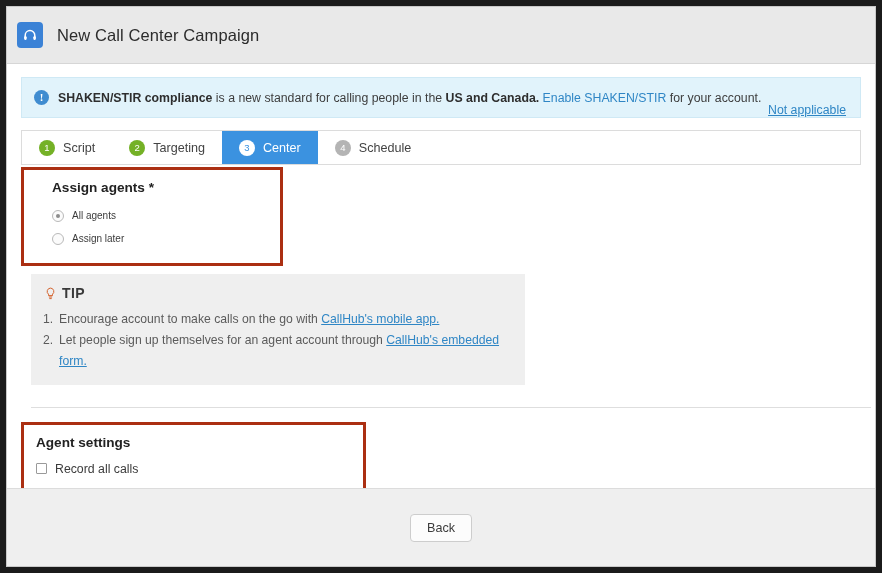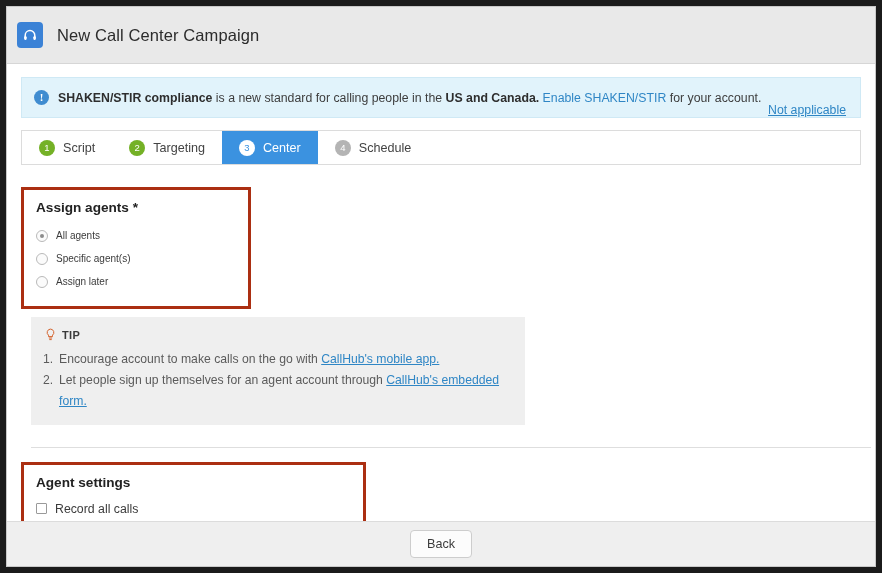--- a/index.html
+++ b/index.html
@@ -106,23 +106,23 @@
     color: #fff; margin-right: 8px; flex: 0 0 auto;
     font-family: "Liberation Sans", sans-serif;
   }
   .badge.done { background: #74b126; }
   .badge.current { background: #ffffff; color: #3b92e0; }
   .badge.todo { background: #b4b4b4; }
 
   
   .hl-box { border: 3px solid #ab2f12; }
   .assign-box {
-    margin-top: 22px;
-    width: 230px;
-    padding: 10px 12px 13px 12px;
+    margin-top: 2px;
+    width: 262px;
+    padding: 10px 12px 13px 28px;
   }
   .sec-title {
     font-size: 13.6px; font-weight: bold; color: #222;
     margin-bottom: 9px;
   }
   .radio-row {
     display: flex; align-items: center;
     height: 23px; font-size: 10px; color: #3b3b3b;
     cursor: pointer;
   }
@@ -139,21 +139,21 @@
 
   
   .tip {
     margin: 8px 0 0 10px;
     width: 494px;
     background: #efefef;
     padding: 11px 14px 13px 14px;
   }
   .tip-head {
     display: flex; align-items: center;
-    font-size: 11px; font-weight: bold; color: #3a3a3a;
+    font-size: 14px; font-weight: bold; color: #3a3a3a;
     letter-spacing: .4px;
     margin-bottom: 8px;
   }
   .tip-bulb { margin-right: 6px; display: block; }
   .tip-item {
     font-size: 12.2px; color: #5b5b5b;
     line-height: 21px;
     padding-left: 14px;
   }
   .tip-num { display: inline-block; width: 16px; margin-left: -16px; }
@@ -179,21 +179,21 @@
   .chk {
     width: 11px; height: 11px;
     border: 1px solid #9a9a9a; background: #fff;
     margin-right: 8px; flex: 0 0 auto; border-radius: 1px;
     position: relative;
   }
 
   
   .footer {
     flex: 0 0 auto;
-    height: 45px;
+    height: 78px;
     background: #efefef;
     border-top: 1px solid #dcdcdc;
     display: flex; align-items: center; justify-content: center;
     gap: 32px;
     text-align: center;
   }
   .btn {
     font-family: "Liberation Sans", sans-serif;
     font-size: 12.6px;
     border-radius: 4px;
@@ -256,24 +256,20 @@
         <span>Schedule</span>
       </div>
     </div>
 
     <div class="assign-box hl-box">
       <div class="sec-title">Assign agents *</div>
 
       <div class="radio-row">
         <span class="radio sel"></span>
         <span>All agents</span>
-      </div>
-      <div class="radio-row">
-        <span class="radio"></span>
-        <span>Specific agent(s)</span>
       </div>
       <div class="radio-row">
         <span class="radio"></span>
         <span>Assign later</span>
       </div>
     </div>
 
     <div class="tip">
       <div class="tip-head">
         <svg class="tip-bulb" width="11" height="13" viewBox="0 0 11 13">

